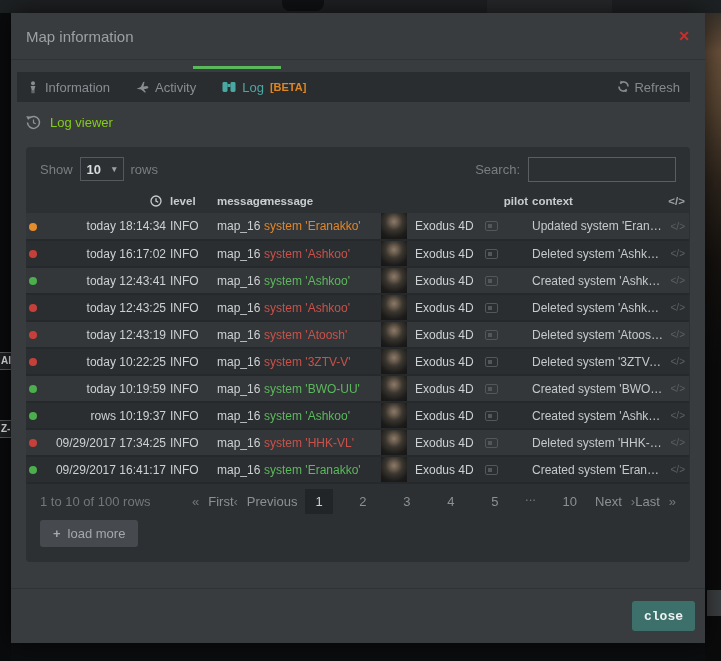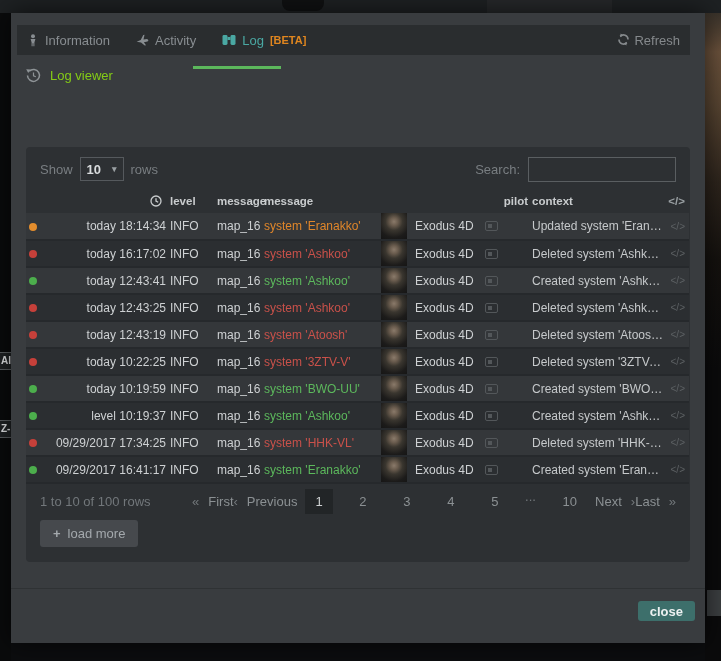--- a/index.html
+++ b/index.html
@@ -73,39 +73,43 @@
   .pg-item { color:#8b9093; cursor:pointer; display:flex; align-items:center; gap:9px; }
   .pg-item .chev { color:#72777b; font-size:13px; }
   .pg-page { padding:5px 10px; cursor:pointer; color:#8b9093; }
   .pg-page.active { background:#222527; color:#ced1d3; }
   .pg-dots { color:#72777b; }
 
   .load-more { margin:4px 0 0 14px; display:inline-flex; align-items:center; gap:7px; background:#46494d; border:none; border-radius:3px; color:#a4a9ad; font-size:13px; padding:6px 13px; cursor:pointer; font-family:inherit; }
   .load-more .plus { font-weight:bold; font-size:13px; }
 
   .modal-footer { position:absolute; left:0; bottom:0; width:100%; height:55px; border-top:1px solid #2f3234; }
-  .close-btn { position:absolute; right:10px; top:12px; min-width:55px; height:20px; background:#3d6f6b; border:none; border-radius:3px; color:#edf1f1; font-weight:bold; font-size:13px; cursor:pointer; font-family:Liberation Sans, sans-serif; padding:0 12px; }
+  .close-btn { position:absolute; right:10px; top:12px; min-width:55px; height:30px; background:#3d6f6b; border:none; border-radius:3px; color:#edf1f1; font-weight:bold; font-size:13px; cursor:pointer; font-family:Liberation Mono, monospace; padding:0 12px; }
 </style>
 </head>
 <body>
 
 <div class="topbar">
   <div class="tb-patch1"></div>
   <div class="tb-patch2"></div>
 </div>
 <div class="left-strip">
   <div class="frag" style="top:339px;">Ali</div>
   <div class="frag" style="top:407px;">Z-</div>
 </div>
 <div class="right-sliver">
   <div class="rs-patch"></div>
 </div>
 
 <div class="modal">
 
+  <div class="modal-header">
+    <span class="modal-title">Map information</span>
+    <span class="close-x">✕</span>
+  </div>
 
   <div class="green-line"></div>
 
   <div class="tabbar">
     <div class="tab">
       <svg width="12" height="13" viewBox="0 0 12 13">
           <g fill="currentColor">
             <circle cx="6" cy="2.2" r="2"></circle>
             <path d="M3.6 5h4.8l-1 3.4v3.8h-1v-3h-0.8v3h-1V8.4z"></path>
           </g>
@@ -300,21 +304,21 @@
           <span class="avatar"></span>
           <span>Exodus 4D</span>
           <span class="idcard"></span>
         </td>
         <td class="c-ctx">Created system 'BWO-UU'...</td>
         <td class="c-code">&lt;/&gt;</td>
       </tr>
 
       <tr>
         <td class="c-dot"><span class="dot created"></span></td>
-        <td class="c-time">level 10:19:37</td>
+        <td class="c-time">rows 10:19:37</td>
         <td class="c-level">INFO</td>
         <td class="c-chan">map_16</td>
         <td class="c-msg"><span class="created">system 'Ashkoo'</span></td>
         <td class="c-pilot">
           <span class="avatar"></span>
           <span>Exodus 4D</span>
           <span class="idcard"></span>
         </td>
         <td class="c-ctx">Created system 'Ashkoo' ...</td>
         <td class="c-code">&lt;/&gt;</td>

